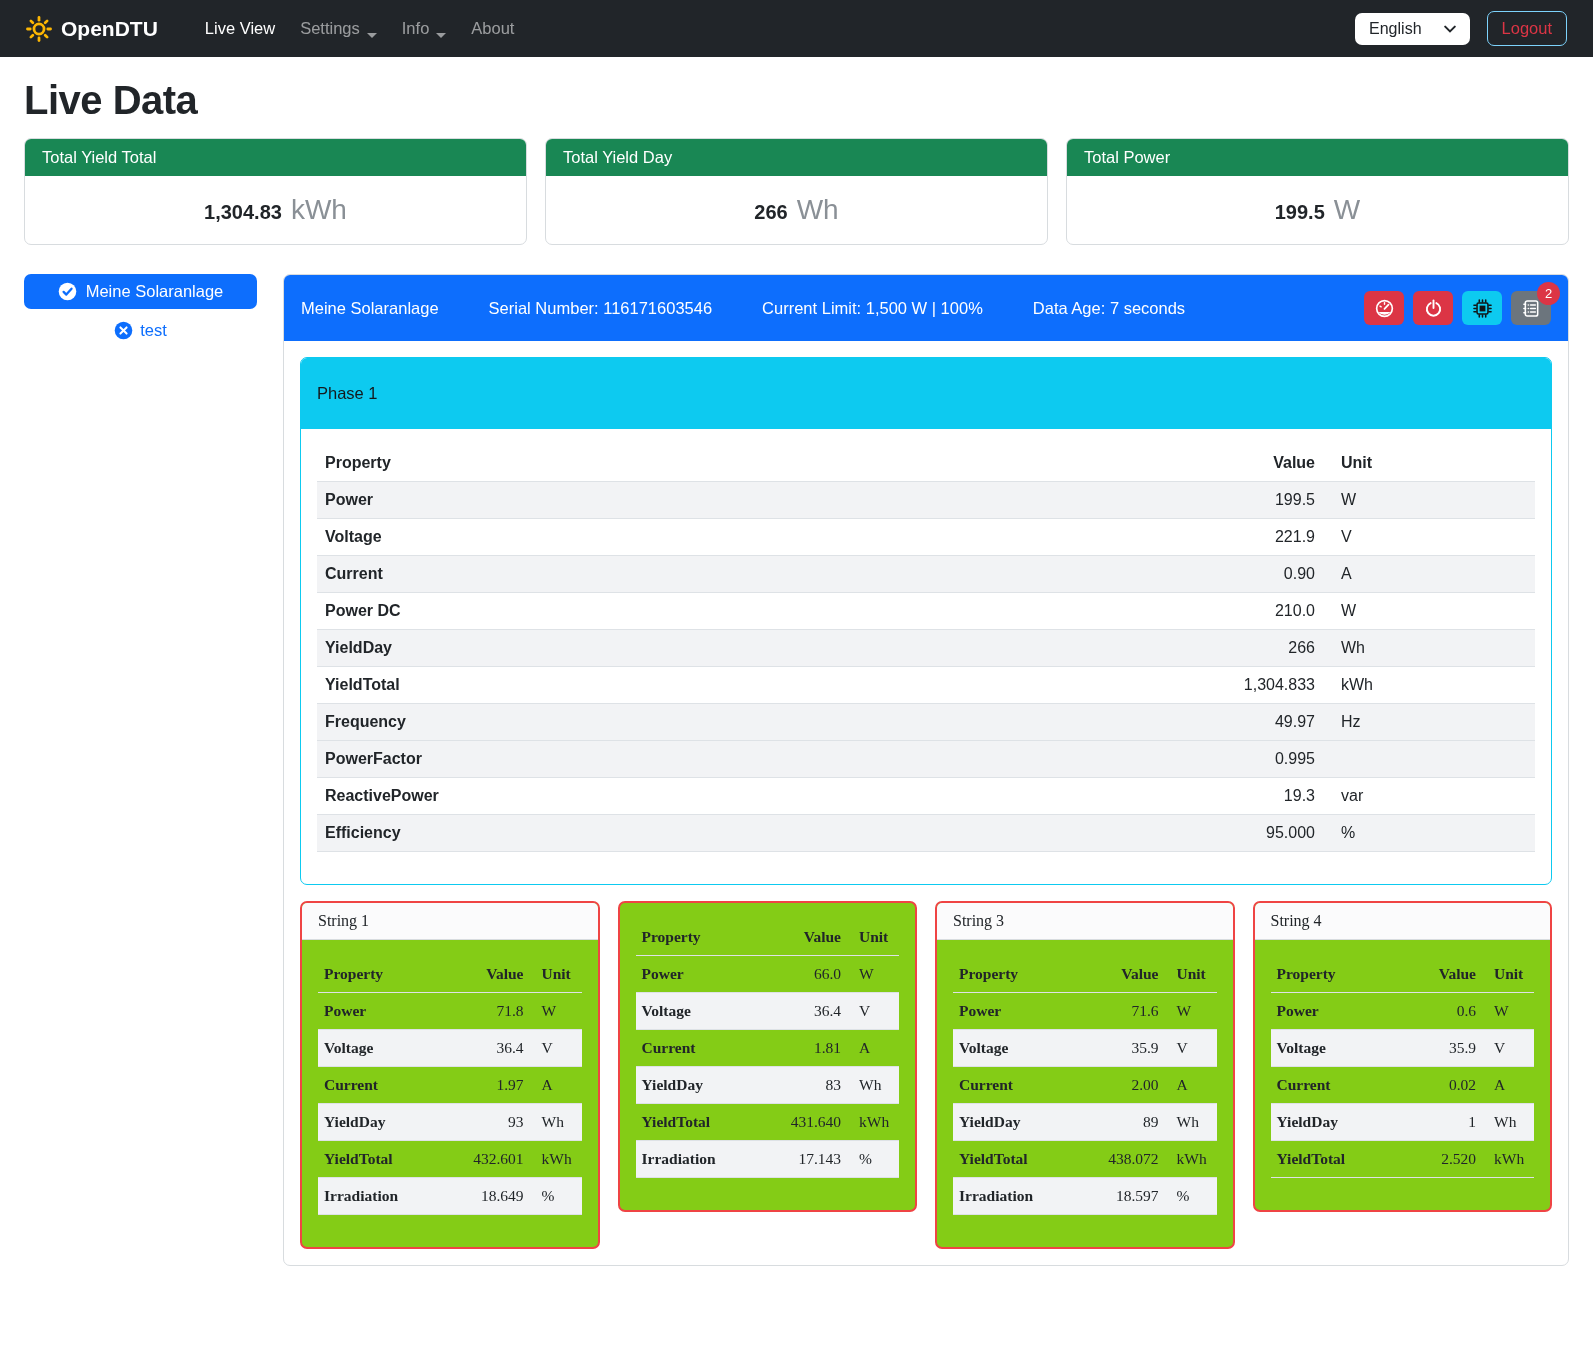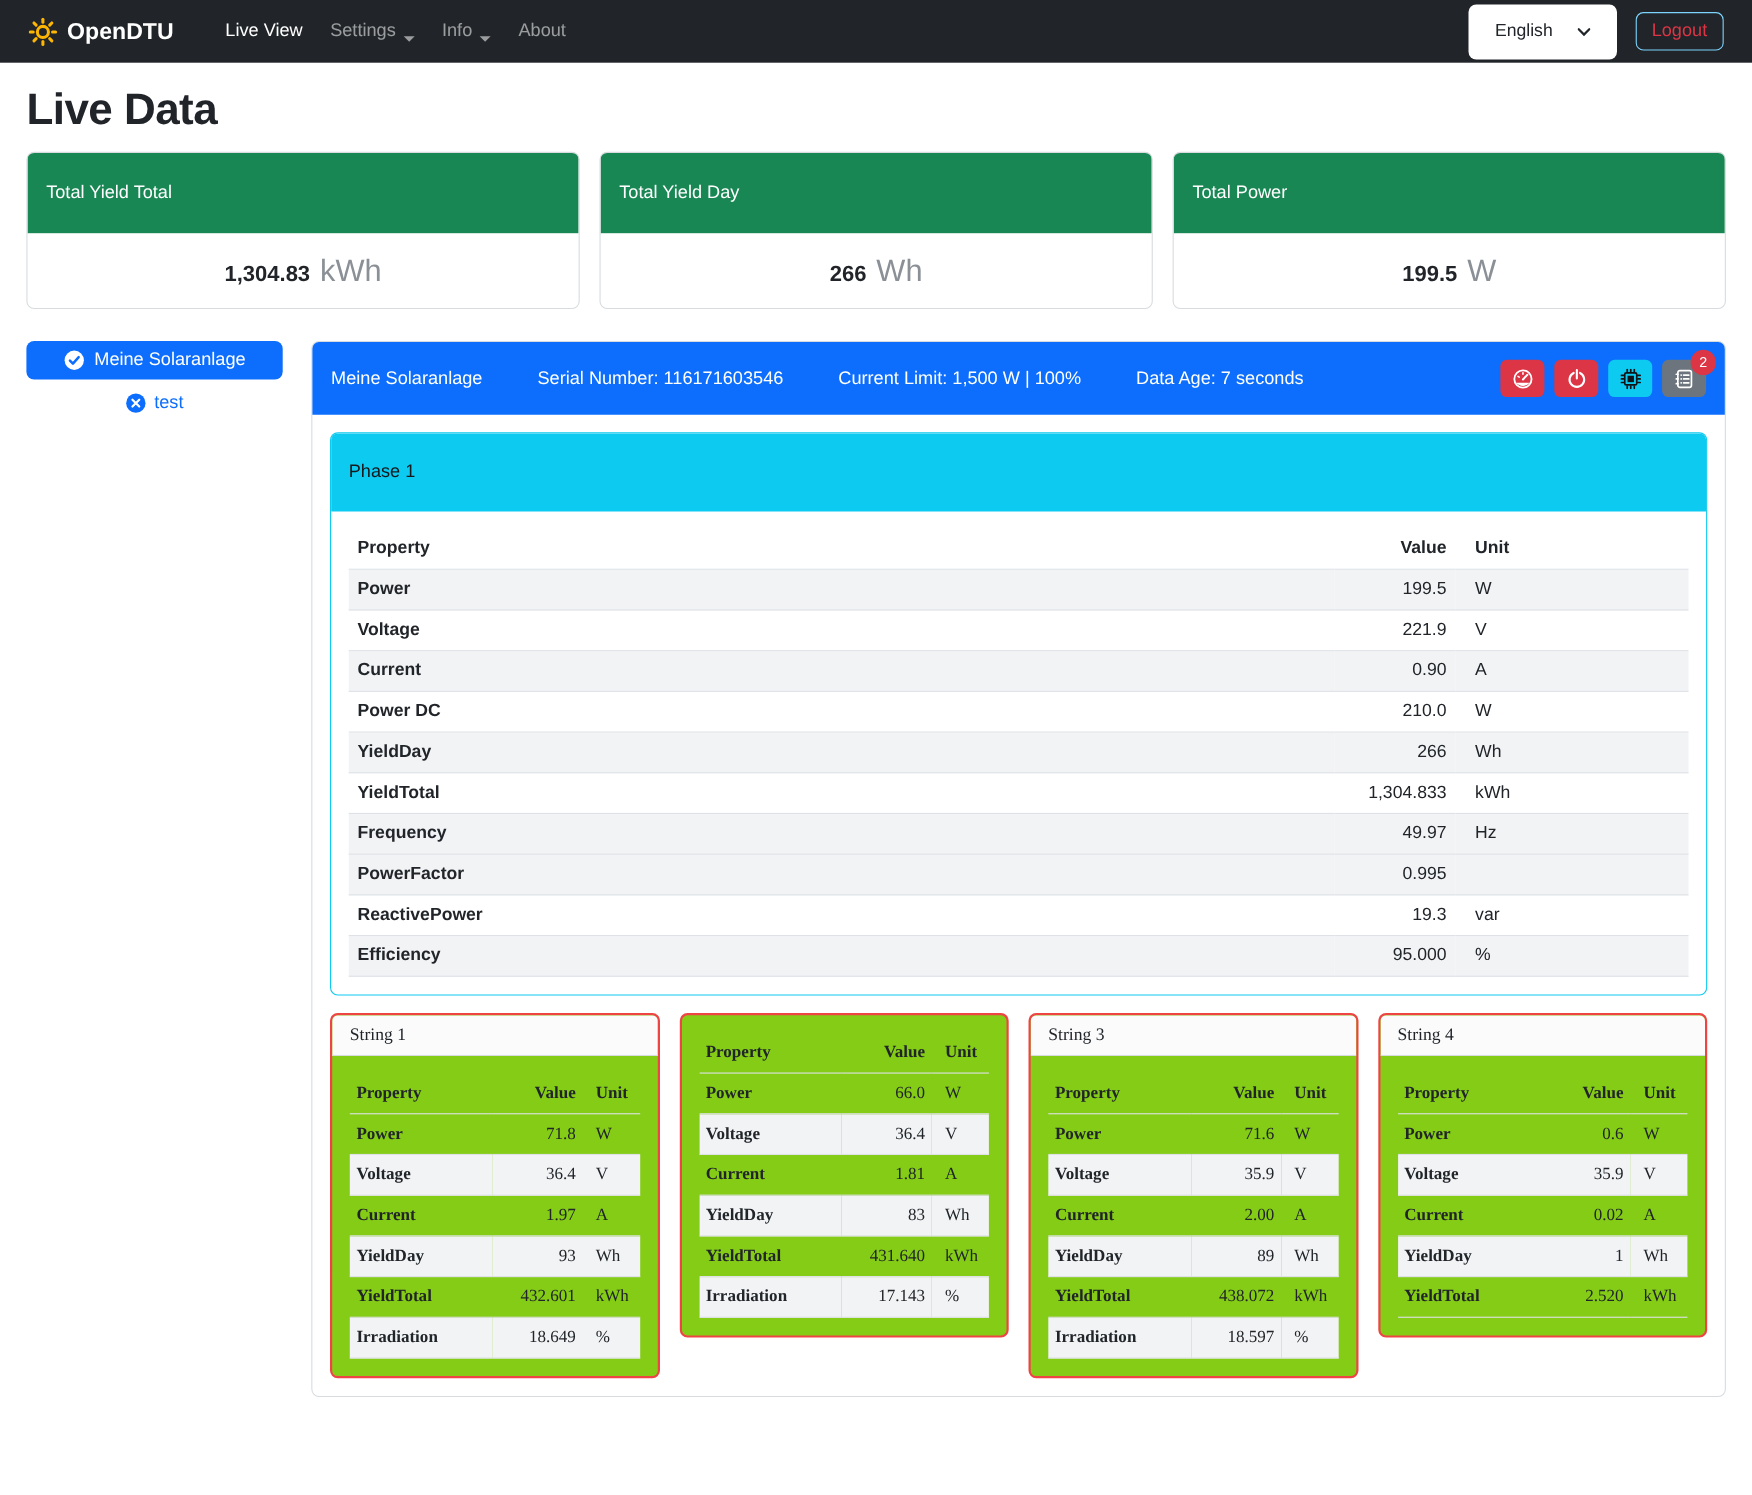--- a/index.html
+++ b/index.html
@@ -7,31 +7,31 @@
   body { width:1593px; }
 
   
   .navbar { height:57px; background:#212529; display:flex; align-items:center; padding:0 26px; }
   .brand { display:flex; align-items:center; gap:9px; color:#fff; font-size:21px; font-weight:600; cursor:pointer; }
   .nav-links { display:flex; align-items:center; margin-left:22px; }
   .nav-link { color:rgba(255,255,255,.55); font-size:16.5px; padding:8px 0; margin-left:25px; cursor:pointer; display:flex; align-items:flex-end; gap:7px; }
   .nav-link.active { color:#fff; }
   .caret { width:0; height:0; border-left:5px solid transparent; border-right:5px solid transparent; border-top:5px solid rgba(255,255,255,.55); display:inline-block; }
   .nav-spacer { flex:1; }
-  .lang-select { background:#fff; border-radius:7px; height:50px; display:flex; align-items:center; gap:22px; padding:0 24px; font-size:16px; color:#212529; cursor:pointer; }
+  .lang-select { background:#fff; border-radius:7px; height:32px; display:flex; align-items:center; gap:22px; padding:0 14px; font-size:16px; color:#212529; cursor:pointer; }
   .logout-btn { margin-left:17px; background:transparent; border:1px solid #7dd3fc; color:#dc3545; font-size:16.5px; border-radius:7px; padding:7px 14px; cursor:pointer; font-family:inherit; }
 
   
   .container { width:1545px; margin:0 auto; }
   h1.page-title { font-size:40px; font-weight:700; margin:21px 0 15px; letter-spacing:-.5px; }
 
   
   .cards-row { display:grid; grid-template-columns:repeat(3,1fr); gap:18px; margin-bottom:29px; }
   .s-card { border:1px solid #d8dcdf; border-radius:7px; overflow:hidden; background:#fff; }
-  .s-card-header { background:#198754; color:#fff; font-size:16.5px; padding:27px 17px; }
+  .s-card-header { background:#198754; color:#fff; font-size:16.5px; padding:9px 17px; }
   .s-card-body { padding:18px; text-align:center; }
   .s-value { font-size:20px; font-weight:600; color:#212529; }
   .s-unit { font-size:28px; font-weight:500; color:#8a9096; margin-left:9px; }
 
   
   .main-row { display:flex; gap:26px; align-items:flex-start; padding-bottom:28px; }
   .sidebar { width:233px; flex:none; }
   .inv-btn { width:100%; background:#0d6efd; border:none; color:#fff; font-size:16.5px; font-family:inherit; border-radius:7px; padding:8px 10px; display:flex; align-items:center; justify-content:center; gap:9px; cursor:pointer; }
   .test-row { margin-top:12px; display:flex; align-items:center; justify-content:center; gap:7px; color:#0d6efd; font-size:16.5px; cursor:pointer; }
 
@@ -45,21 +45,21 @@
   .icon-btn.gray { background:#6c757d; }
   .badge { position:absolute; top:-9px; right:-9px; background:#dc3545; color:#fff; width:23px; height:23px; border-radius:50%; font-size:13px; display:flex; align-items:center; justify-content:center; }
 
   .main-card-body { padding:16px; }
 
   
   .phase-card { border:1px solid #0dcaf0; border-radius:7px; overflow:hidden; }
   .phase-header { background:#0dcaf0; color:#15191c; font-size:16.5px; padding:26px 16px; }
   .phase-body { padding:16px; }
 
-  table.data { width:100%; border-collapse:collapse; margin-bottom:0; }
+  table.data { width:100%; border-collapse:collapse; margin-bottom:16px; }
   table.data th, table.data td { padding:9px 8px; border-bottom:1px solid #dee2e6; font-size:16px; text-align:left; }
   table.data th { font-weight:700; }
   table.data th.h-val, table.data td.value { text-align:right; }
   tr.stripe td { background:#f2f3f5; }
   td.property { font-weight:700; }
   .phase-body table.data th.h-val { width:110px; }
   .phase-body table.data th.h-unit { width:212px; padding-left:18px; }
   .phase-body table.data td.unit { padding-left:18px; }
 
   

